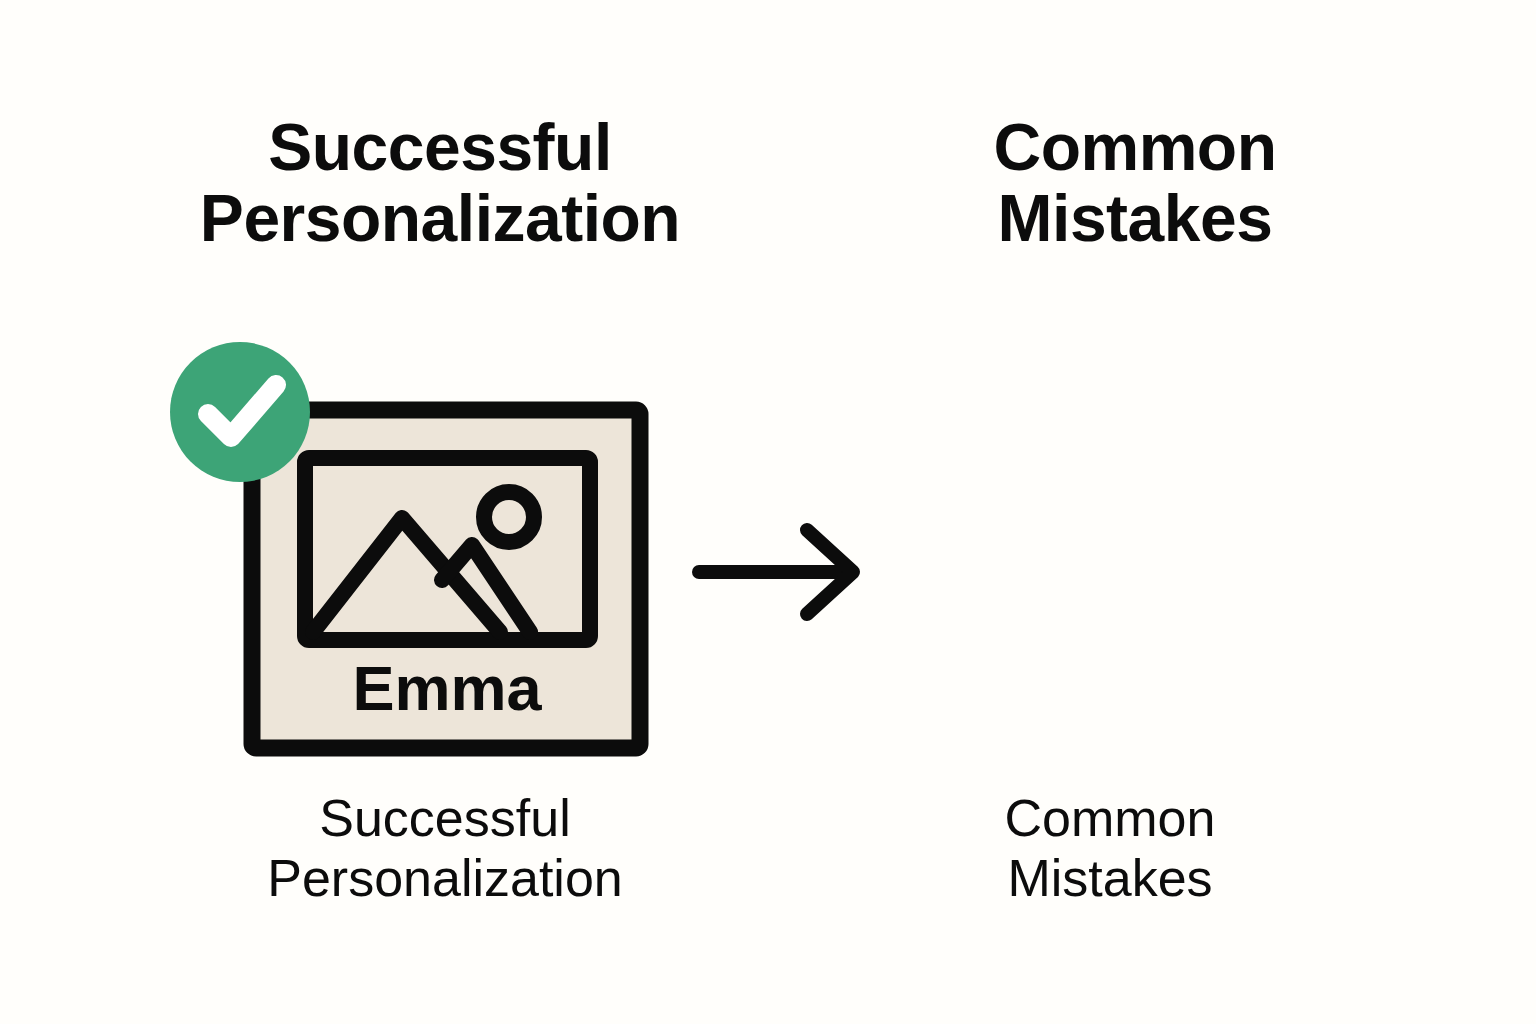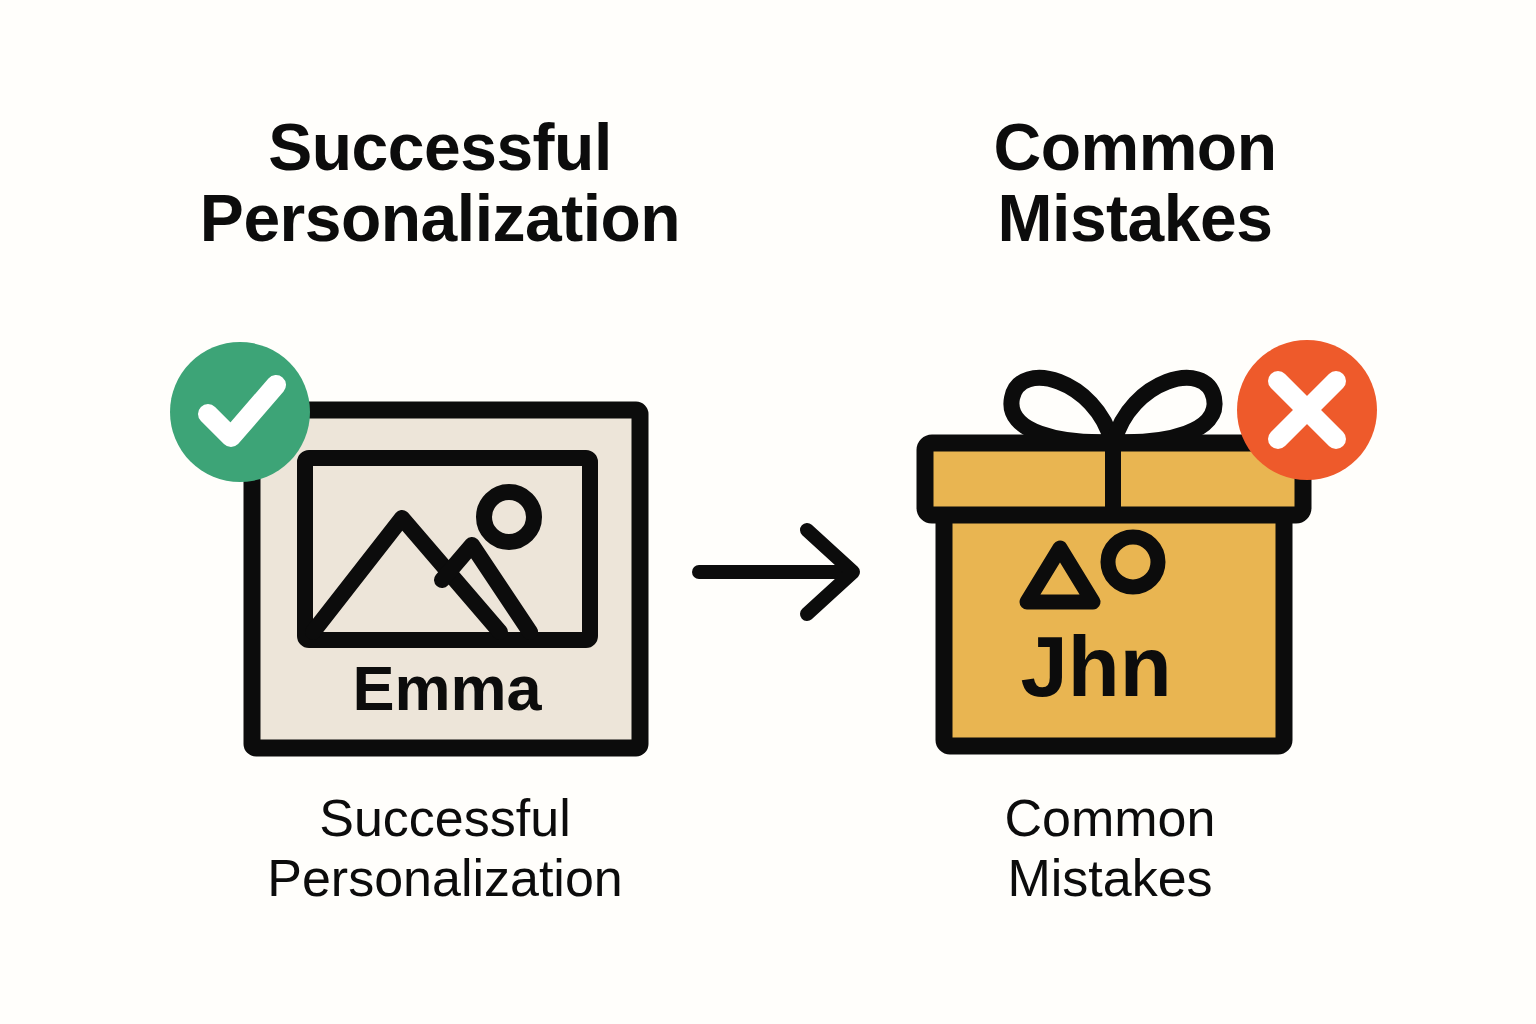--- a/index.html
+++ b/index.html
@@ -120,53 +120,20 @@
 
   <div class="arrow">
     <svg class="svg-fill" viewBox="0 0 195 105" xmlns="http://www.w3.org/2000/svg">
       <g fill="none" stroke="#0C0C0C" stroke-width="14" stroke-linecap="round" stroke-linejoin="round">
         <line x1="14" y1="52" x2="166" y2="52"></line>
         <polyline points="122,10 168,52 122,94"></polyline>
       </g>
     </svg>
   </div>
 
-  <div class="figure figure-right">
-    <svg class="svg-fill" viewBox="0 0 490 430" xmlns="http://www.w3.org/2000/svg">
-
-      <g>
-
-        <g fill="none" stroke="#0C0C0C" stroke-width="16" stroke-linejoin="round">
-          <path d="M212 102 C 196 40, 120 18, 112 58 C 105 92, 160 104, 212 102 Z"></path>
-          <path d="M214 102 C 230 40, 306 18, 314 58 C 321 92, 266 104, 214 102 Z"></path>
-        </g>
-
-        <rect x="44" y="172" width="340" height="234" rx="6" fill="#E9B551" stroke="#0C0C0C" stroke-width="17"></rect>
-
-        <rect x="25" y="103" width="378" height="72" rx="7" fill="#E9B551" stroke="#0C0C0C" stroke-width="17"></rect>
-
-        <line x1="213" y1="103" x2="213" y2="175" stroke="#0C0C0C" stroke-width="16"></line>
-
-        <g fill="none" stroke="#0C0C0C" stroke-width="15" stroke-linejoin="round">
-          <path d="M127 262 L160 208 L193 262 Z"></path>
-          <circle cx="233" cy="222" r="25"></circle>
-        </g>
-
-        <text x="196" y="356" text-anchor="middle" font-family="Liberation Sans, sans-serif" font-size="85" font-weight="700" fill="#0C0C0C">Jhn</text>
-      </g>
-
-      <g>
-        <circle cx="407" cy="70" r="70" fill="#EE5A2B"></circle>
-        <g stroke="#FFFFFF" stroke-width="20" stroke-linecap="round">
-          <line x1="378" y1="41" x2="436" y2="99"></line>
-          <line x1="436" y1="41" x2="378" y2="99"></line>
-        </g>
-      </g>
-    </svg>
-  </div>
 
   <div class="caption caption-left">Successful
 Personalization</div>
 
   <div class="caption caption-right">Common
 Mistakes</div>
 
 </div>
 
 </body></html>

